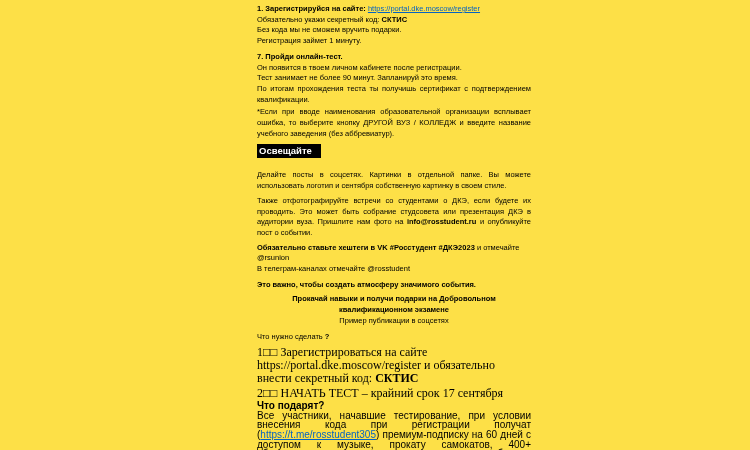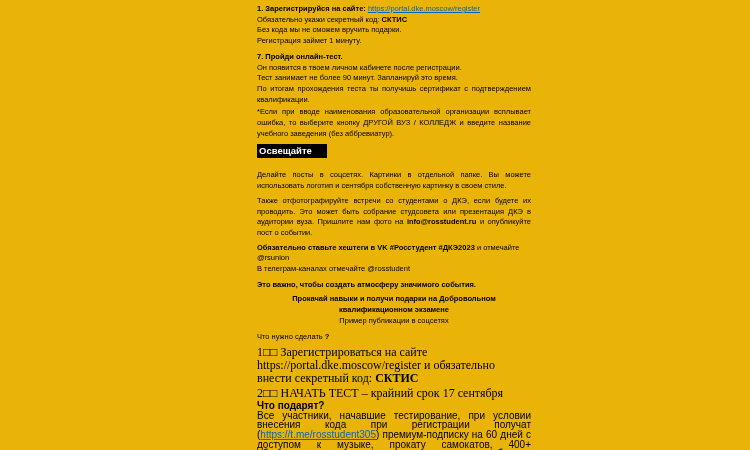--- a/index.html
+++ b/index.html
@@ -1,34 +1,34 @@
 <!DOCTYPE html>
 <html><head>
 <meta charset="utf-8">
 <style>
   html,body{margin:0;padding:0;}
   body{
     width:750px;height:450px;overflow:hidden;background:#ffffff;
     font-family:"Liberation Sans",sans-serif;color:#000;position:relative;
   }
-  .page{position:absolute;inset:0;background:#eab308;}
+  .page{position:absolute;inset:0;background:#fde047;}
   .column{
     position:absolute;left:257px;top:4px;width:274px;
     font-size:7.5px;line-height:10.7px;color:#000;
   }
   .para{margin:0 0 4px 0;}
   .jst{text-align:justify;}
   .ctr{text-align:center;}
   .b{font-weight:bold;}
   .link{color:#0563c1;text-decoration:underline;cursor:pointer;}
   .serif{font-family:"Liberation Serif",serif;font-size:12px;line-height:13px;}
   .small{font-size:10px;line-height:9.6px;}
   .hl{
     display:inline-block;background:#000;color:#fff;font-weight:bold;
-    font-size:9.5px;line-height:11px;padding:1px 15px 2px 2px;
+    font-size:9.5px;line-height:11px;padding:1px 9px 2px 2px;
   }
   .mb0{margin-bottom:0;} .mb1{margin-bottom:1px;} .mb2{margin-bottom:2px;}
   .mb3{margin-bottom:3px;} .mb4{margin-bottom:4px;} .mb5{margin-bottom:5px;} .mb12{margin-bottom:12px;}
 </style>
 </head>
 <body>
 
 <div class="page">
   <div class="column">
 

